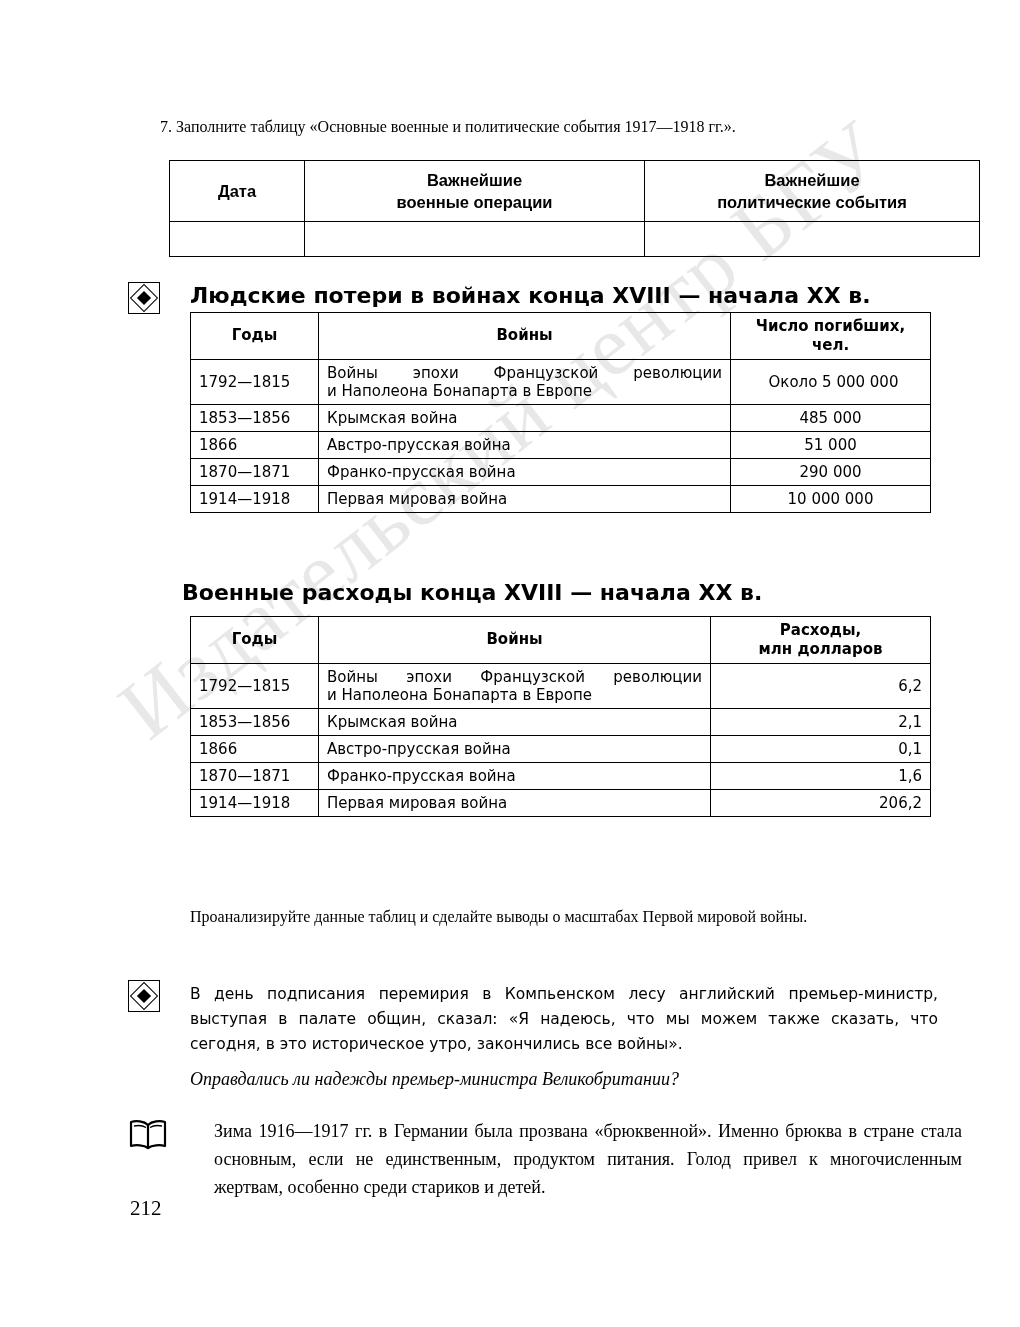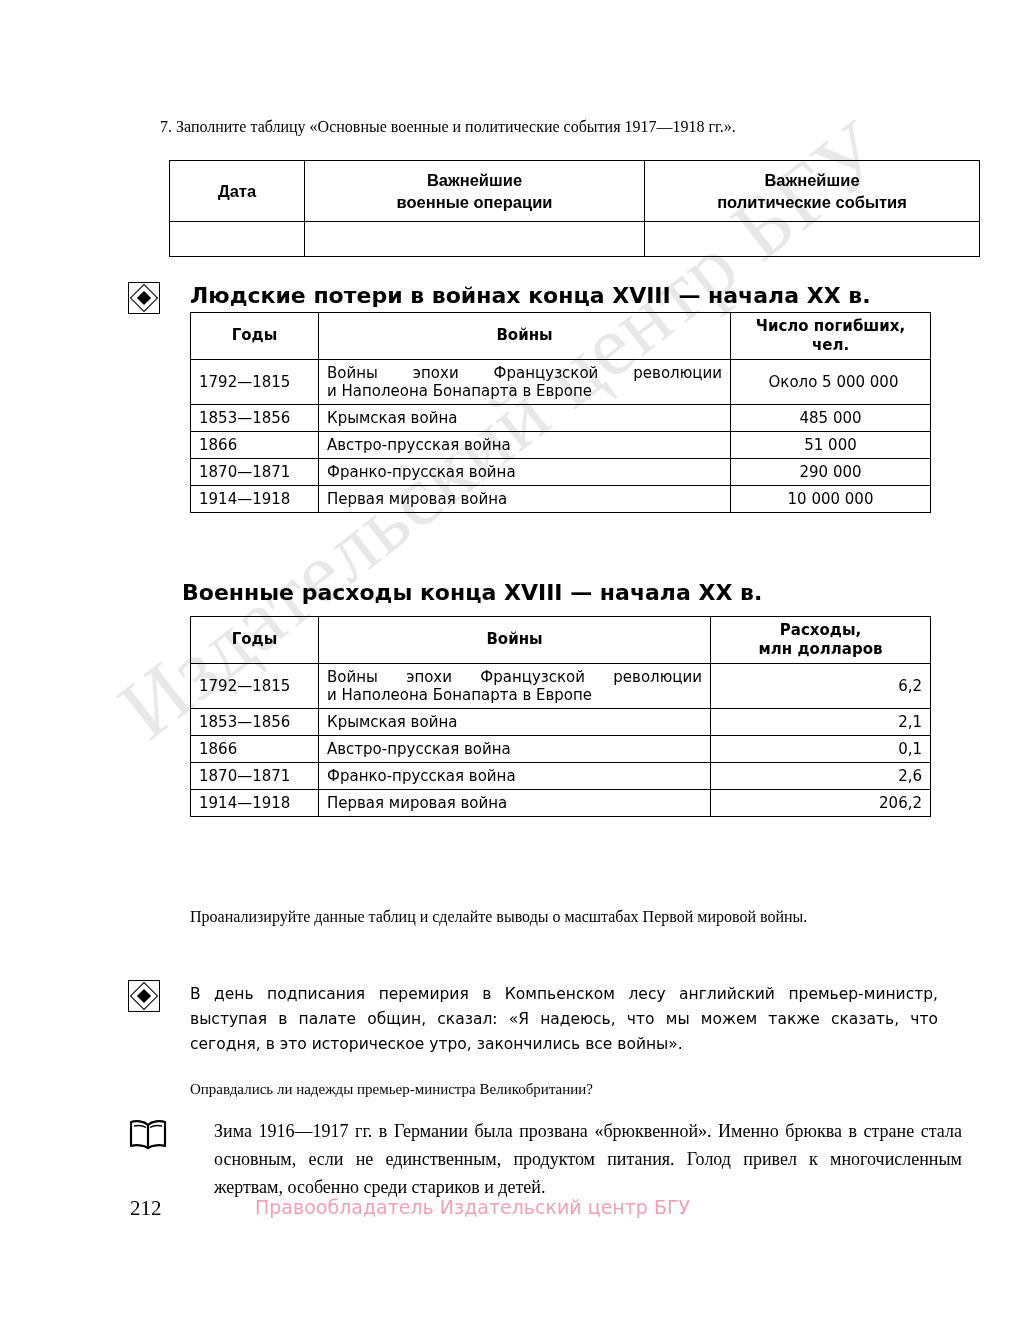--- a/index.html
+++ b/index.html
@@ -200,23 +200,24 @@
     left: 190px;
     top: 982px;
     width: 748px;
     font-family: "DejaVu Sans", sans-serif;
     font-size: 15.5px;
     line-height: 1.62;
     text-align: justify;
   }
   .para-block .q {
     font-family: "Liberation Serif", serif;
-    font-size: 15px;
+    font-style: italic;
+    font-size: 18px;
     display: block;
-    margin-top: 20px;
+    margin-top: 8px;
     text-align: left;
   }
 
   .para-block2 {
     position: absolute;
     left: 190px;
     top: 1118px;
     width: 748px;
     font-family: "Liberation Serif", serif;
     font-size: 18px;
@@ -378,21 +379,21 @@
             <td class="c-num">2,1</td>
           </tr>
           <tr>
             <td>1866</td>
             <td>Австро-прусская война</td>
             <td class="c-num">0,1</td>
           </tr>
           <tr>
             <td>1870—1871</td>
             <td>Франко-прусская война</td>
-            <td class="c-num">2,6</td>
+            <td class="c-num">1,6</td>
           </tr>
           <tr>
             <td>1914—1918</td>
             <td>Первая мировая война</td>
             <td class="c-num">206,2</td>
           </tr>
         </tbody>
       </table>
     </div>
 
@@ -414,16 +415,15 @@
         <path d="M20 7 C16 3, 8 2.5, 3 4 L3 28 C8 26.5, 16 27, 20 30 C24 27, 32 26.5, 37 28 L37 4 C32 2.5, 24 3, 20 7 Z" fill="none" stroke="#000" stroke-width="2.2" stroke-linejoin="round"></path>
         <line x1="20" y1="7" x2="20" y2="30" stroke="#000" stroke-width="2.2"></line>
         <path d="M6 8 C10 7.2, 15 7.6, 18 9.5" fill="none" stroke="#000" stroke-width="1.4"></path>
         <path d="M34 8 C30 7.2, 25 7.6, 22 9.5" fill="none" stroke="#000" stroke-width="1.4"></path>
       </svg>
     </div>
 
     <div class="para-block2">Зима 1916—1917 гг. в Германии была прозвана «брюквенной». Именно брюква в стране стала основным, если не единственным, продуктом питания. Голод привел к многочисленным жертвам, особенно среди стариков и детей.</div>
 
     <div class="page-num">212</div>
-    <div class="footer-rights">Правообладатель Издательский центр БГУ</div>
 
   </div>
 </div>
 
 </body></html>

